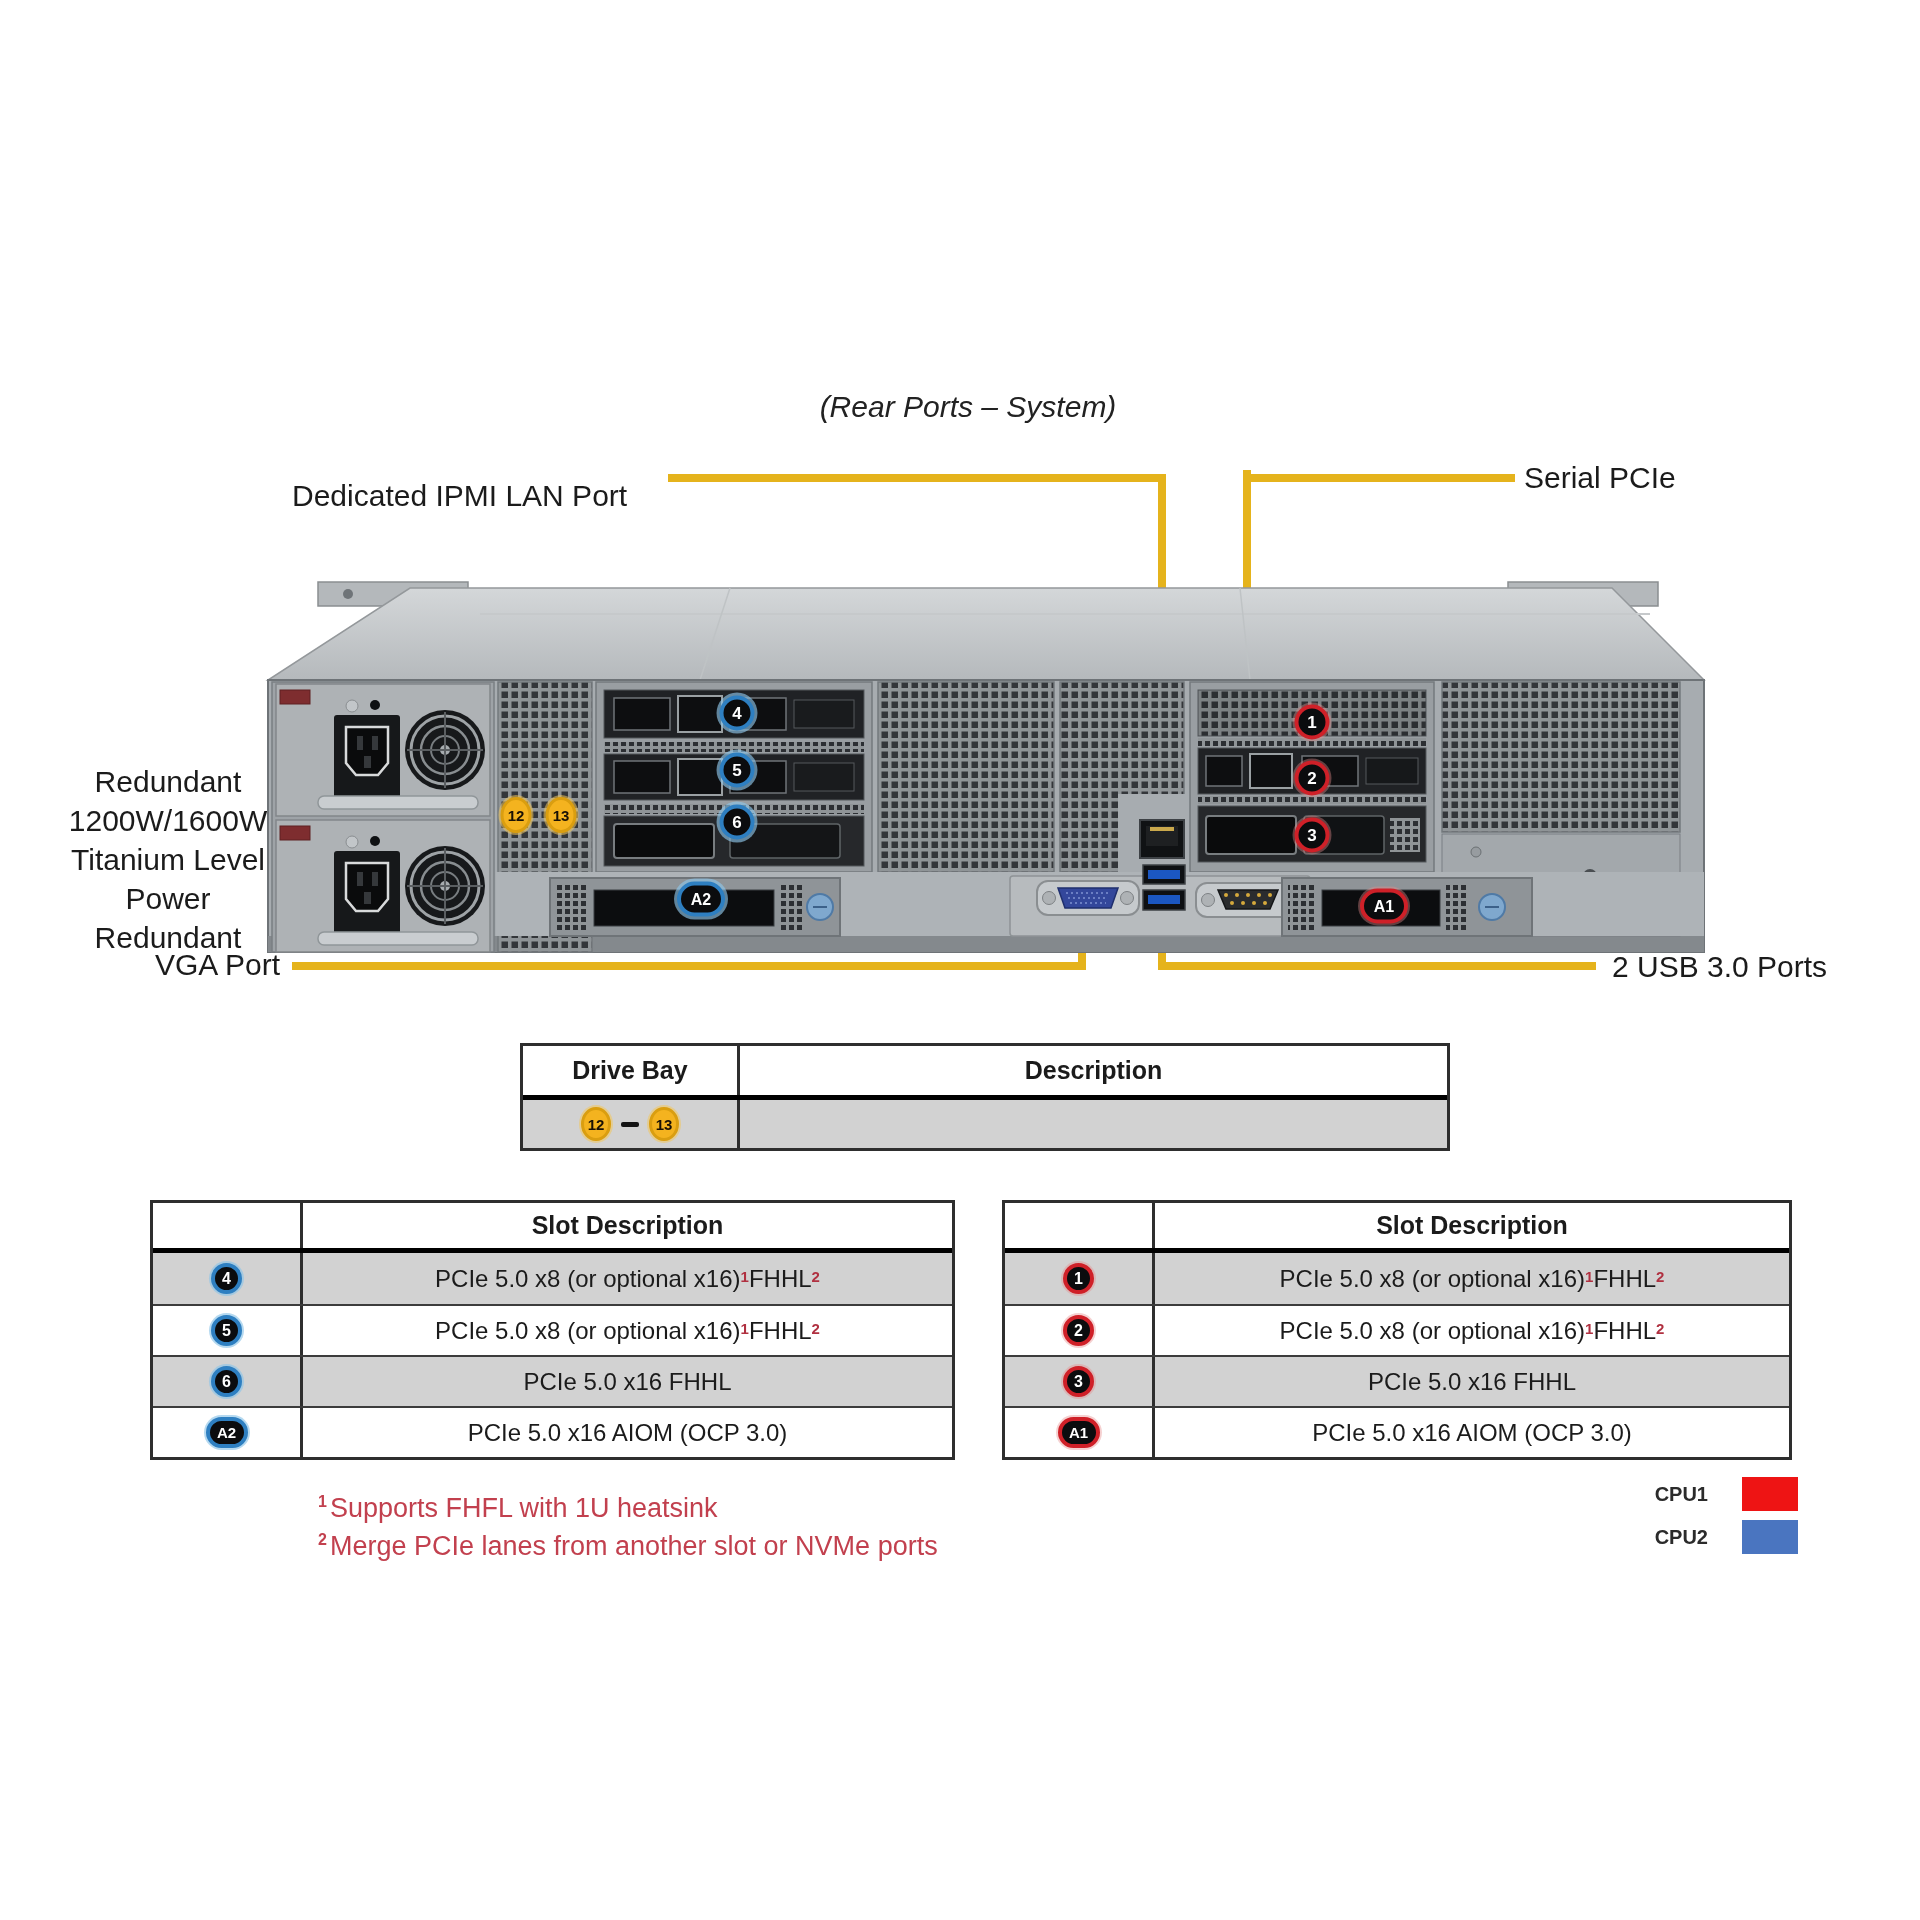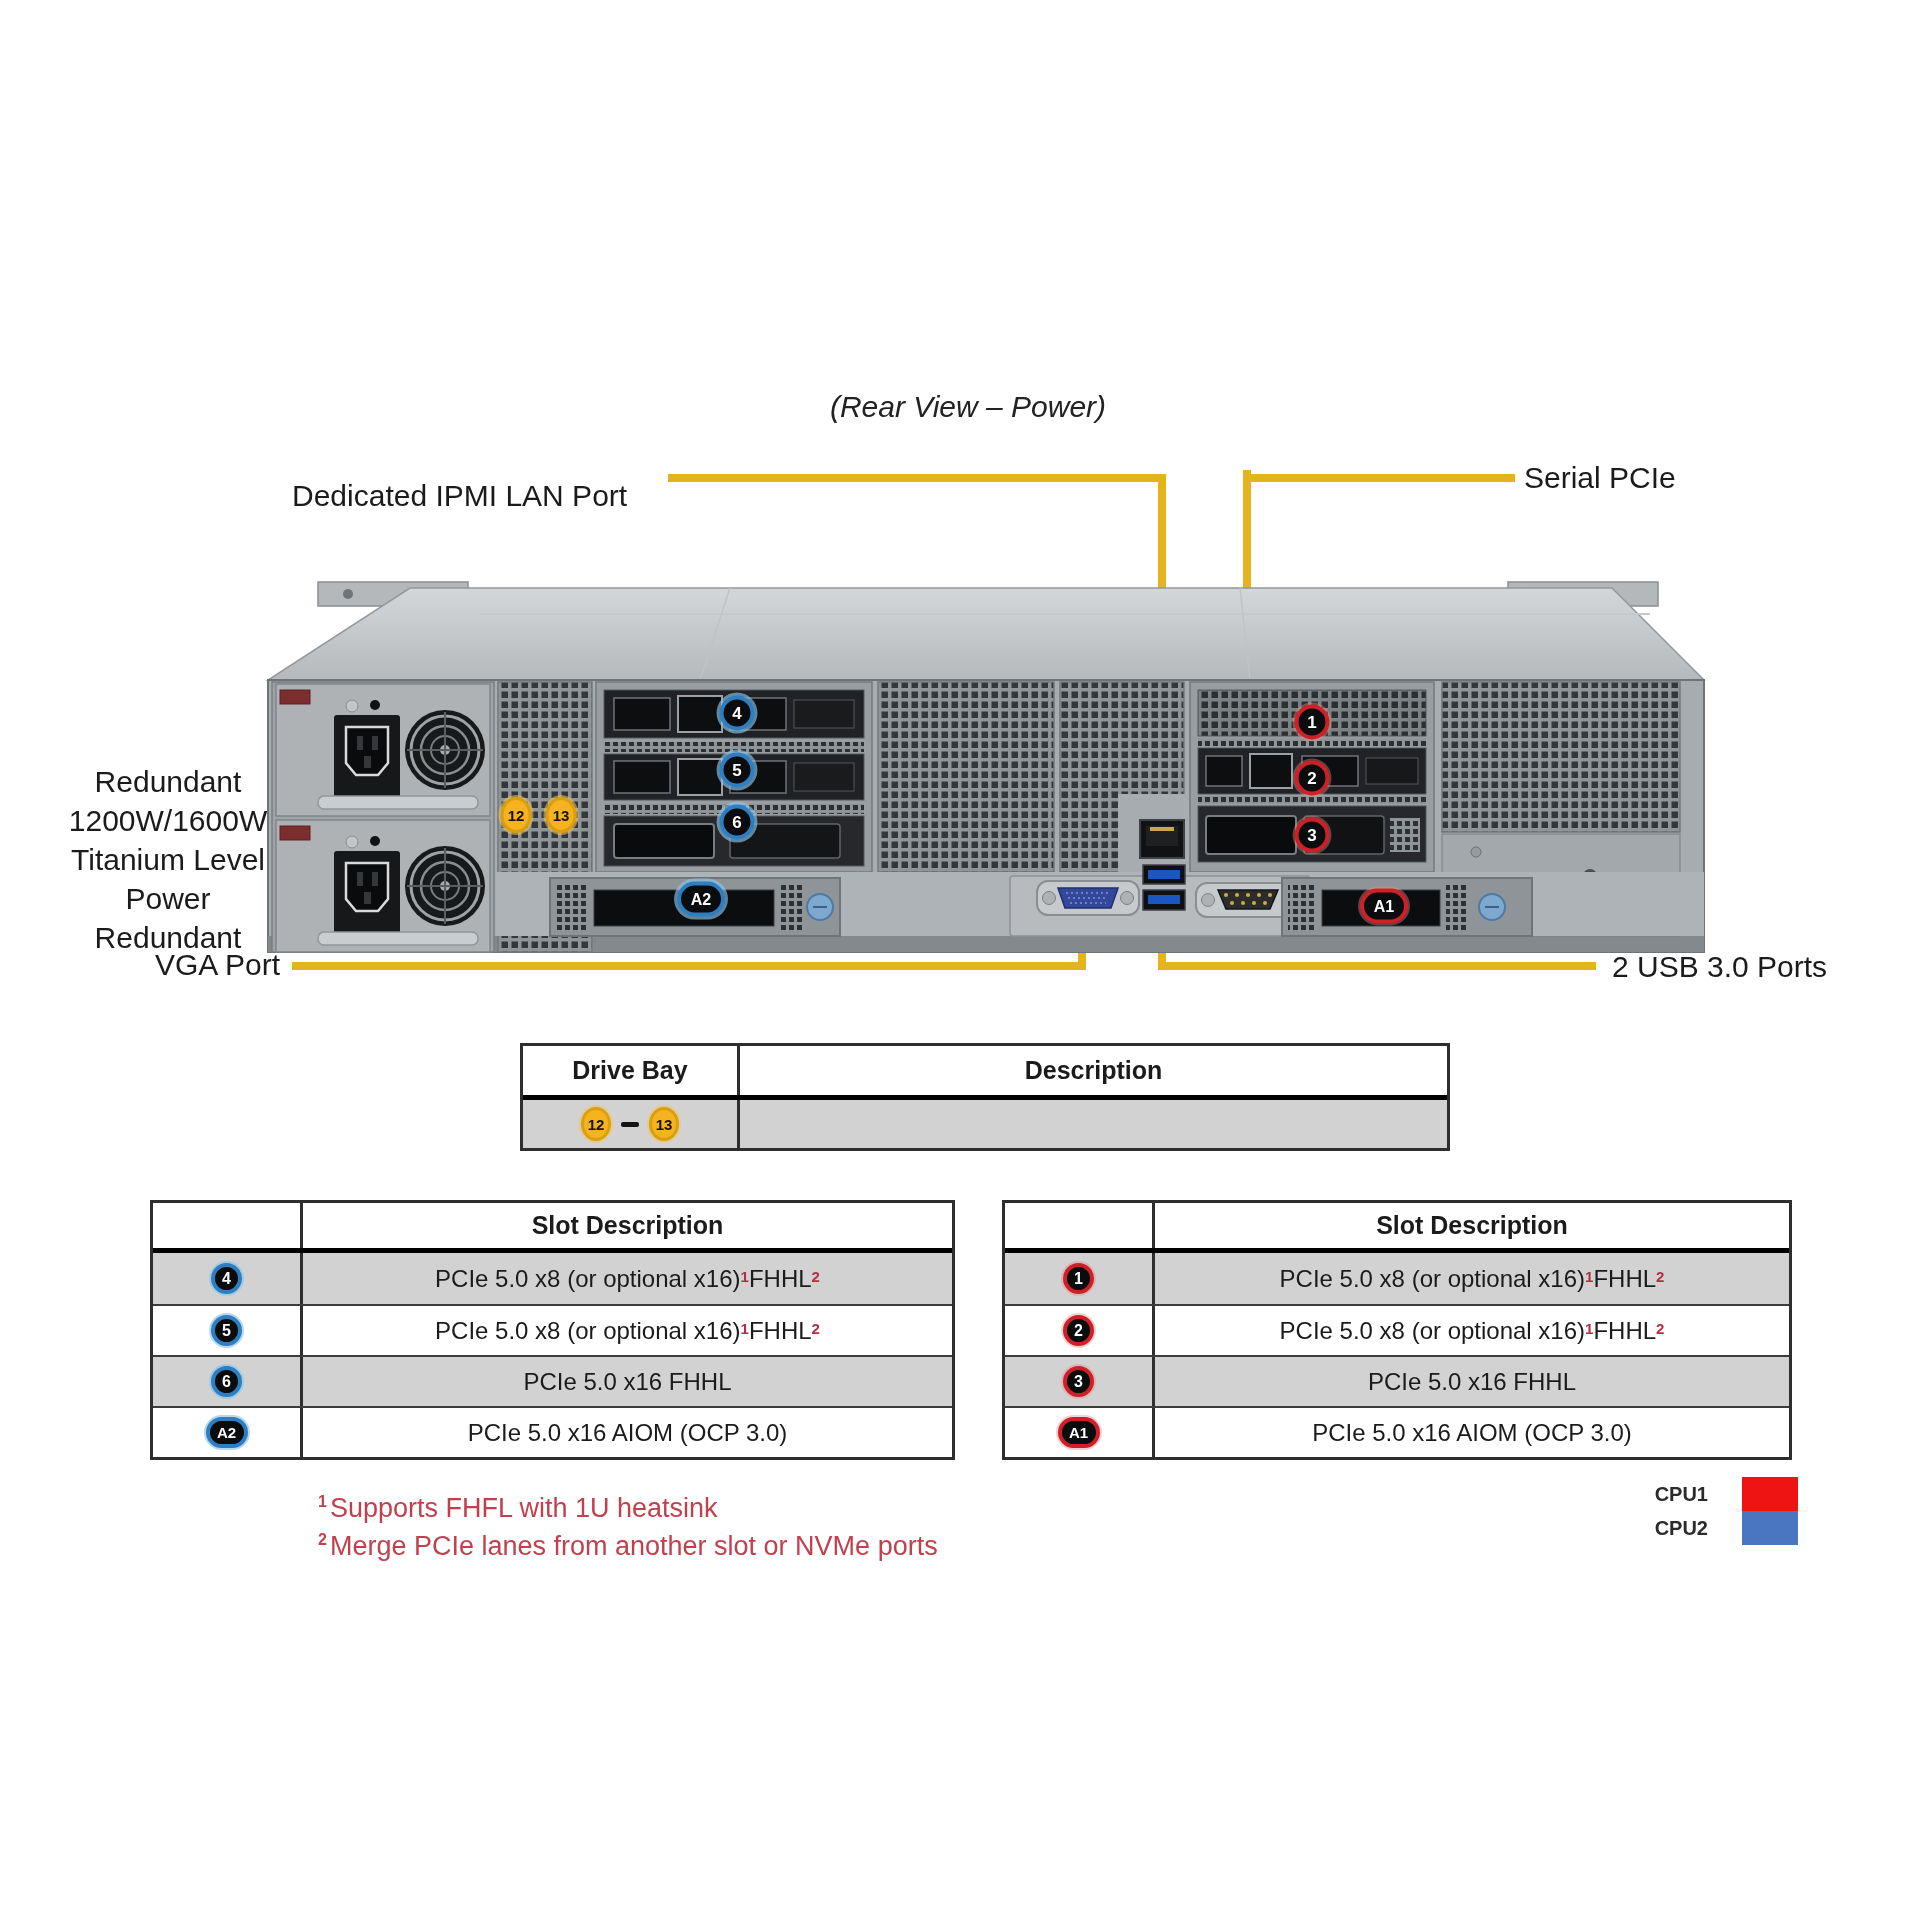--- a/index.html
+++ b/index.html
@@ -40,29 +40,29 @@
   .thead-row + .trow{border-top:none;}
   .shaded{background:#D2D2D2;}
   .tbl .hdr{font-weight:bold;font-size:25px;}
   .tbl .desc{font-size:24px;}
   .tbl sup{color:#B03040;font-size:15px;font-weight:bold;position:relative;top:-2px;}
   .dash{width:18px;height:5px;background:#141414;margin:0 10px;border-radius:2px;}
   
   .footnotes{position:absolute;color:#C2404E;font-size:27px;line-height:32px;}
   .footnotes sup{font-size:16px;font-weight:bold;margin-right:3px;}
   
-  .legend{position:absolute;display:flex;flex-direction:column;}
+  .legend{position:absolute;display:flex;flex-direction:column;gap:9px;}
   .legend-row{display:flex;align-items:center;height:34px;}
   .legend-label{width:112px;text-align:right;font-weight:bold;font-size:20px;color:#2b2b2b;margin-right:34px;}
   .legend-swatch{width:56px;height:34px;}
 </style>
 </head>
 <body>
 
-<div class="title" style="left:803px;top:390px;width:330px;text-align:center;">(Rear View – Power)</div>
+<div class="title" style="left:803px;top:390px;width:330px;text-align:center;">(Rear Ports – System)</div>
 
 <div class="lbl" style="left:292px;top:461px;margin-top:18px;">Dedicated IPMI  LAN Port</div>
 
 <div class="lbl" style="left:1524px;top:461px;">Serial PCIe</div>
 
 <div class="psu-label" style="left:52px;top:762px;" id="psu-label">
     <div>Redundant</div>
     <div>1200W/1600W</div>
     <div>Titanium  Level</div>
     <div>Power  Redundant</div>

